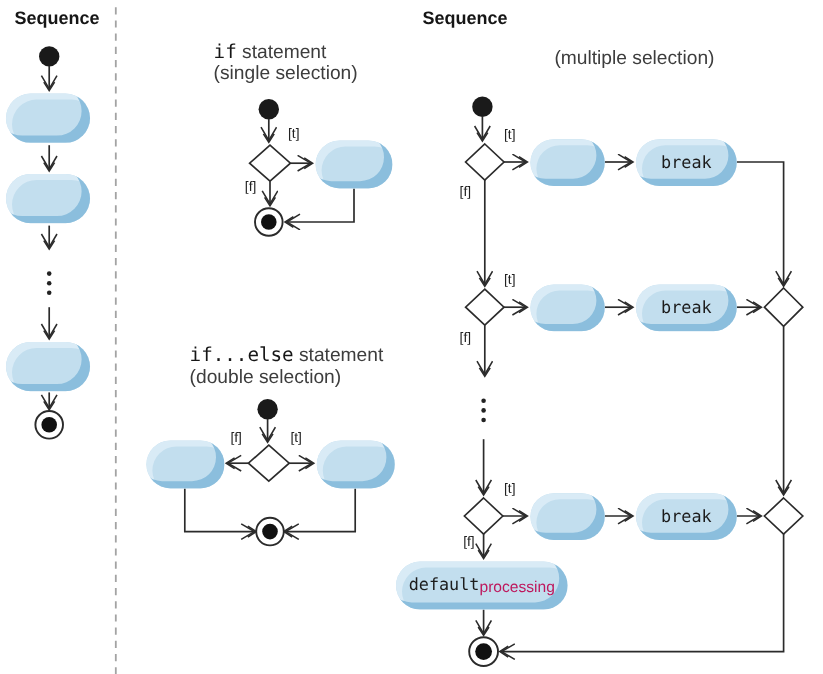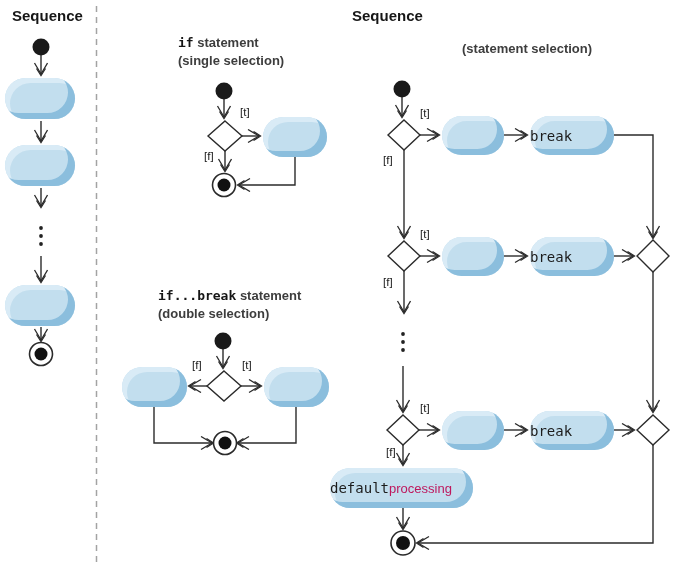--- a/index.html
+++ b/index.html
@@ -11,26 +11,26 @@
           font-family:"Liberation Sans",sans-serif;}
   svg{position:absolute;left:0;top:0;}
   svg *{shape-rendering:geometricPrecision;}
   .ln{stroke:var(--line);stroke-width:1.4;fill:none;}
   .dm{stroke:var(--line);stroke-width:1.4;fill:#ffffff;}
   .start{fill:#1a1a1a;}
   .fin-o{fill:#ffffff;stroke:var(--line);stroke-width:1.6;}
   .fin-i{fill:#111111;}
   .dot{fill:#222222;}
   .hdr{position:absolute;font-weight:bold;font-size:15px;color:var(--text-primary);}
-  .caption{position:absolute;font-size:13px;line-height:18px;color:var(--text-secondary);white-space:nowrap;font-weight:bold;}
+  .caption{position:absolute;font-size:16px;line-height:18px;color:var(--text-secondary);white-space:nowrap;}
   .caption .code{font-family:"DejaVu Sans Mono","Liberation Mono",monospace;color:var(--text-primary);}
   .branch{position:absolute;font-size:11.5px;color:#222222;white-space:nowrap;}
   .pill{position:absolute;border-radius:999px;background:var(--pill-fill);
         box-shadow:inset -7px -6px 0 var(--pill-shadow), inset 5px 5px 0 var(--pill-highlight);
-        display:flex;align-items:center;justify-content:flex-start;white-space:nowrap;}
+        display:flex;align-items:center;justify-content:center;white-space:nowrap;}
   .pill .code{font-family:"DejaVu Sans Mono","Liberation Mono",monospace;font-size:14px;color:#1c1c1c;}
   .pill .plain{font-size:13px;color:#be185d;}
 </style>
 </head>
 <body>
 
 <div class="canvas">
 
   <svg width="686" height="562" viewBox="0 0 686 562">
     <defs>
@@ -115,30 +115,30 @@
 
   <div class="caption" style="left:178px;top:34px">
     <div><span class="code">if</span><span> statement</span></div>
     <div>(single selection)</div>
   </div>
   <div class="branch" style="left:240px;top:106px">[t]</div>
   <div class="branch" style="left:204px;top:150px">[f]</div>
   <div class="pill" style="left:263px;top:117px;width:64px;height:40px"></div>
 
   <div class="caption" style="left:158px;top:287px">
-    <div><span class="code">if...break</span><span> statement</span></div>
+    <div><span class="code">if...else</span><span> statement</span></div>
     <div>(double selection)</div>
   </div>
   <div class="branch" style="left:192px;top:359px">[f]</div>
   <div class="branch" style="left:242px;top:359px">[t]</div>
   <div class="pill" style="left:122px;top:367px;width:65px;height:40px"></div>
   <div class="pill" style="left:264px;top:367px;width:65px;height:40px"></div>
 
   <div class="caption" style="left:462px;top:40px">
-    <div>(statement selection)</div>
+    <div>(multiple selection)</div>
   </div>
 
   <div class="branch" style="left:420px;top:107px">[t]</div>
   <div class="branch" style="left:383px;top:154px">[f]</div>
   <div class="pill" style="left:442px;top:116px;width:62px;height:39px"></div>
   <div class="pill" style="left:530px;top:116px;width:84px;height:39px">
     <span class="code">break</span>
   </div>
 
   <div class="branch" style="left:420px;top:228px">[t]</div>

